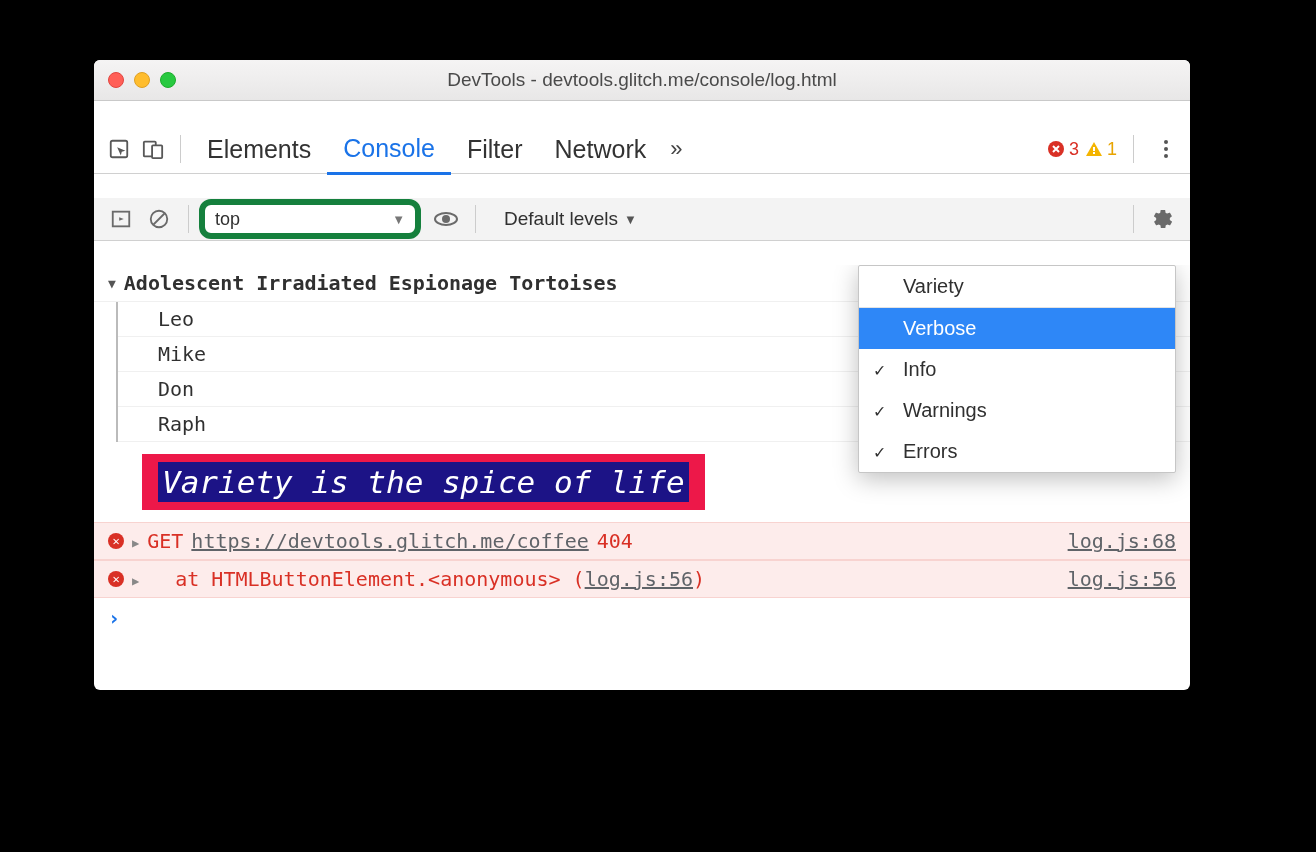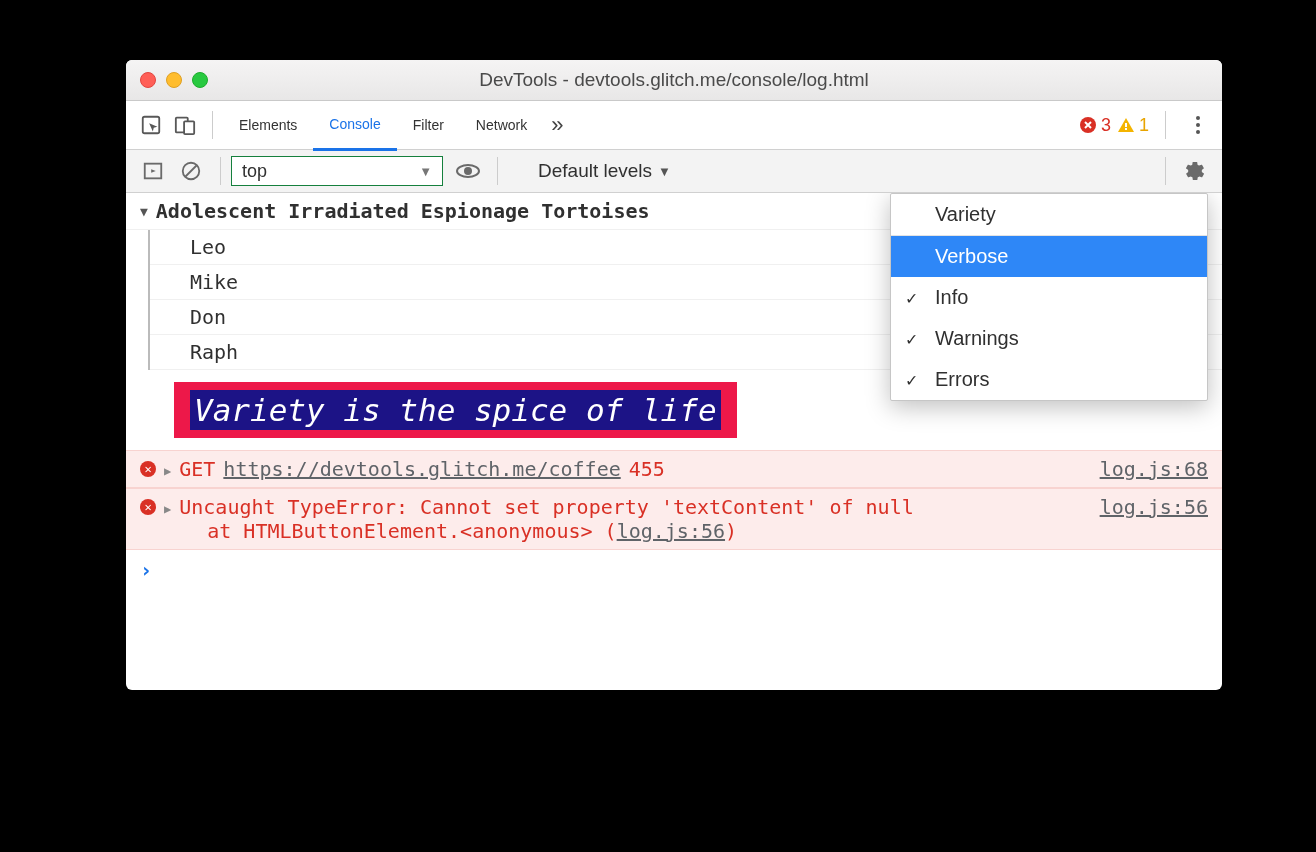--- a/index.html
+++ b/index.html
@@ -1,39 +1,39 @@
 <!DOCTYPE html>
 <html><head>
 <meta charset="utf-8">
 <style>
   html,body{margin:0;padding:0;background:#000;font-family:-apple-system,BlinkMacSystemFont,"Segoe UI",Helvetica,Arial,sans-serif;width:1316px;height:852px;}
-  .window{position:absolute;left:126px;top:60px;width:1096px;height:630px;background:#fff;border-radius:6px;box-shadow:0 20px 50px rgba(0,0,0,.5);overflow:hidden;display:flex;flex-direction:column;}
+  .window{position:absolute;left:94px;top:60px;width:1096px;height:630px;background:#fff;border-radius:6px;box-shadow:0 20px 50px rgba(0,0,0,.5);overflow:hidden;display:flex;flex-direction:column;gap:24px;}
   .titlebar{height:40px;flex:none;display:flex;align-items:center;background:linear-gradient(#f5f4f4,#e8e7e7);border-bottom:1px solid #c9c9c9;position:relative;}
   .traffic{display:flex;gap:10px;margin-left:14px;}
   .dot{width:14px;height:14px;border-radius:50%;}
   .dot.red{background:#ff5f57;border:1px solid #e24640;}
   .dot.yellow{background:#ffbd2e;border:1px solid #dfa023;}
   .dot.green{background:#28c940;border:1px solid #1dad2c;}
   .title{position:absolute;left:0;right:0;text-align:center;font-size:19px;color:#4a4a4a;font-weight:400;}
   .tabbar{height:48px;flex:none;display:flex;align-items:center;border-bottom:1px solid #d0d0d0;padding:0 8px;position:relative;}
   .tb-ico{width:26px;height:26px;display:flex;align-items:center;justify-content:center;color:#585858;margin:0 4px;}
   .vsep{width:1px;height:28px;background:#ccc;margin:0 10px;}
-  .tab{font-size:14px;color:#333;padding:0 16px;height:100%;display:flex;align-items:center;cursor:pointer;}
+  .tab{font-size:25px;color:#333;padding:0 16px;height:100%;display:flex;align-items:center;cursor:pointer;}
   .tab.active{color:#1a73e8;border-bottom:3px solid #1a73e8;margin-bottom:-1px;}
   .more{font-size:22px;color:#444;padding:0 8px;}
   .tb-right{margin-left:auto;display:flex;align-items:center;gap:6px;}
   .badge-err,.badge-warn{display:flex;align-items:center;font-size:18px;font-weight:400;}
   .badge-err{color:#d93025;}
   .badge-warn{color:#e8a400;}
   .badge-err .ico,.badge-warn .ico{width:18px;height:18px;margin-right:4px;}
   .kebab{width:32px;display:flex;flex-direction:column;align-items:center;gap:3px;}
   .kebab span{width:4px;height:4px;background:#555;border-radius:50%;}
   .toolbar{height:42px;flex:none;display:flex;align-items:center;border-bottom:1px solid #d0d0d0;padding:0 8px;background:#f3f3f3;}
   .tool-ico{width:26px;height:26px;display:flex;align-items:center;justify-content:center;color:#6a6a6a;margin:0 6px;}
-  .ctx{display:flex;align-items:center;border:1px solid #15803d;background:#fff;height:28px;padding:0 10px;font-size:18px;color:#303030;border-radius:0;min-width:190px;justify-content:space-between;}
+  .ctx{display:flex;align-items:center;border:6px solid #15803d;background:#fff;height:28px;padding:0 10px;font-size:18px;color:#303030;border-radius:12px;min-width:190px;justify-content:space-between;}
   .filter{border:1px solid #c6c6c6;background:#fff;height:28px;padding:0 10px;font-size:18px;color:#888;border-radius:2px;width:220px;display:flex;align-items:center;}
   .levels{display:flex;align-items:center;font-size:19px;color:#303030;padding:0 8px;gap:6px;}
   .gear{margin-left:auto;}
   .console{flex:1;overflow:auto;font-family:Menlo,Consolas,monospace;font-size:20px;color:#303030;position:relative;}
   .group-head{font-weight:700;display:flex;align-items:center;gap:8px;padding:6px 14px;border-bottom:1px solid #f0f0f0;}
   .tri{font-size:13px;color:#555;}
   .group-body{border-left:2px solid #bbb;margin-left:22px;}
   .group-item{padding:5px 0 5px 40px;border-bottom:1px solid #f0f0f0;}
   .styled{margin:12px 0 12px 48px;padding:10px 16px;background:#ed1849;display:inline-block;}
   .styled-inner{color:#fff;background:#1c1386;font-style:italic;font-weight:500;font-size:31px;padding:2px 4px;}
@@ -132,21 +132,21 @@
       <span>top</span>
       <span style="color:#777;font-size:13px;">▼</span>
     </div>
     <div class="tool-ico" style="margin-left:12px;">
       <svg width="24" height="24" viewBox="0 0 24 24" fill="#6a6a6a">
           <ellipse cx="12" cy="12" rx="11" ry="6" fill="none" stroke="#6a6a6a" stroke-width="2"></ellipse>
           <circle cx="12" cy="12" r="4"></circle>
         </svg>
     </div>
     <div class="vsep"></div>
-    <div class="levels" style="margin-left:22px;">
+    <div class="levels" style="margin-left:10px;">
       <span>Default levels</span>
       <span style="color:#555;font-size:13px;">▼</span>
     </div>
     <div class="vsep gear"></div>
     <div class="tool-ico">
       <svg width="22" height="22" viewBox="0 0 24 24" fill="#6a6a6a">
           <path d="M12,8a4,4 0 1,0 0,8a4,4 0 1,0 0,-8 M19.4,13c0-.3.1-.7.1-1s0-.7-.1-1l2.1-1.6c.2-.1.2-.4.1-.6l-2-3.5c-.1-.2-.4-.3-.6-.2l-2.5,1c-.5-.4-1.1-.7-1.7-1l-.4-2.6c0-.2-.2-.4-.5-.4h-4c-.2,0-.4.2-.5.4l-.4,2.6c-.6.2-1.2.6-1.7,1l-2.5-1c-.2-.1-.5,0-.6.2l-2,3.5c-.1.2-.1.5.1.6L4.6,11c0,.3-.1.7-.1,1s0,.7.1,1l-2.1,1.6c-.2.1-.2.4-.1.6l2,3.5c.1.2.4.3.6.2l2.5-1c.5.4,1.1.7,1.7,1l.4,2.6c0,.2.2.4.5.4h4c.2,0,.4-.2.5-.4l.4-2.6c.6-.2,1.2-.6,1.7-1l2.5,1c.2.1.5,0,.6-.2l2-3.5c.1-.2.1-.5-.1-.6L19.4,13z"></path>
         </svg>
     </div>
   </div>
@@ -166,30 +166,29 @@
 
     <div class="styled">
       <span class="styled-inner">Variety is the spice of life</span>
     </div>
 
     <div class="err">
       <div class="err-icon">✕</div>
       <span class="tri2">▶</span>
       <span>GET</span>
       <span class="link-u">https://devtools.glitch.me/coffee</span>
-      <span>455</span>
+      <span>404</span>
       <span class="src">log.js:68</span>
     </div>
 
     <div class="err" style="display:block;padding:6px 14px;">
       <div style="display:flex;align-items:flex-start;gap:8px;">
         <div class="err-icon">✕</div>
         <span class="tri2">▶</span>
         <div style="flex:1;">
-          <span>Uncaught TypeError: Cannot set property 'textContent' of null</span>
           <div class="stack">
             <span>at HTMLButtonElement.&lt;anonymous&gt; (</span><span class="link-u">log.js:56</span><span>)</span>
           </div>
         </div>
         <span class="src">log.js:56</span>
       </div>
     </div>
 
     <div class="prompt">›</div>
 

